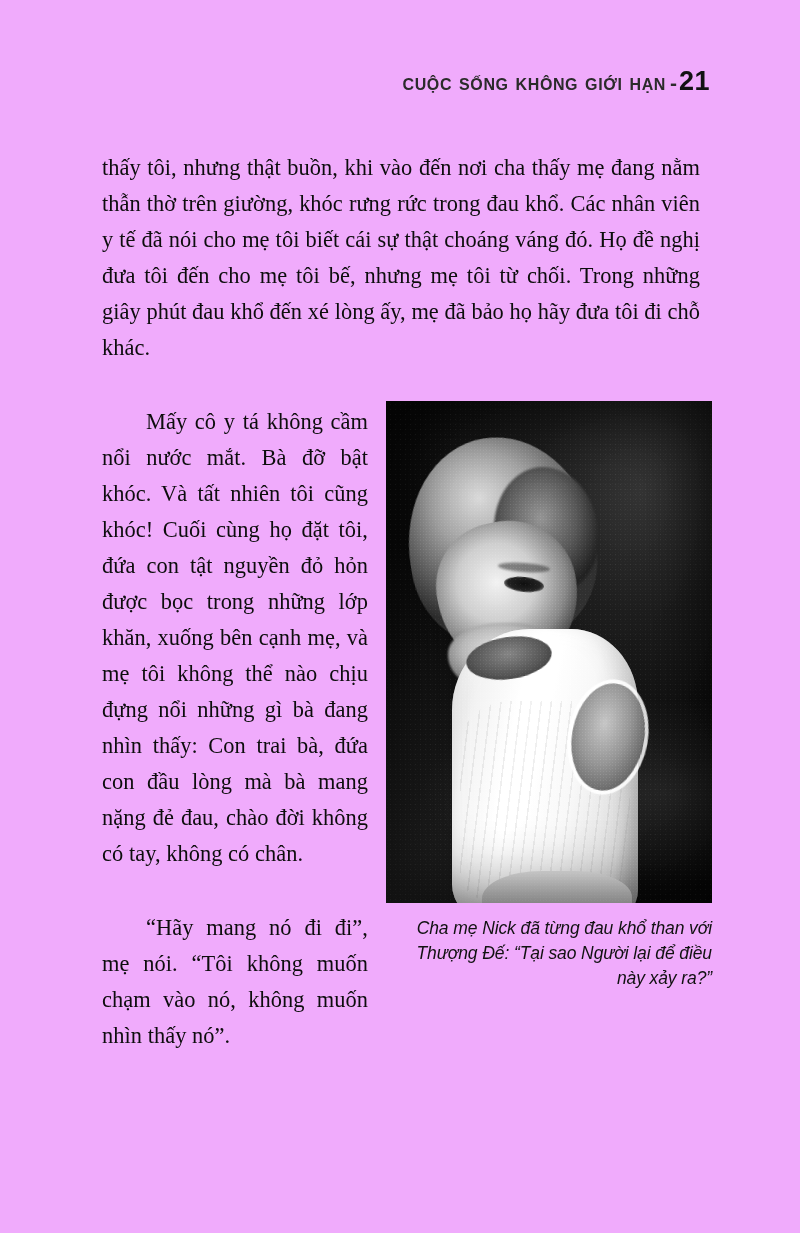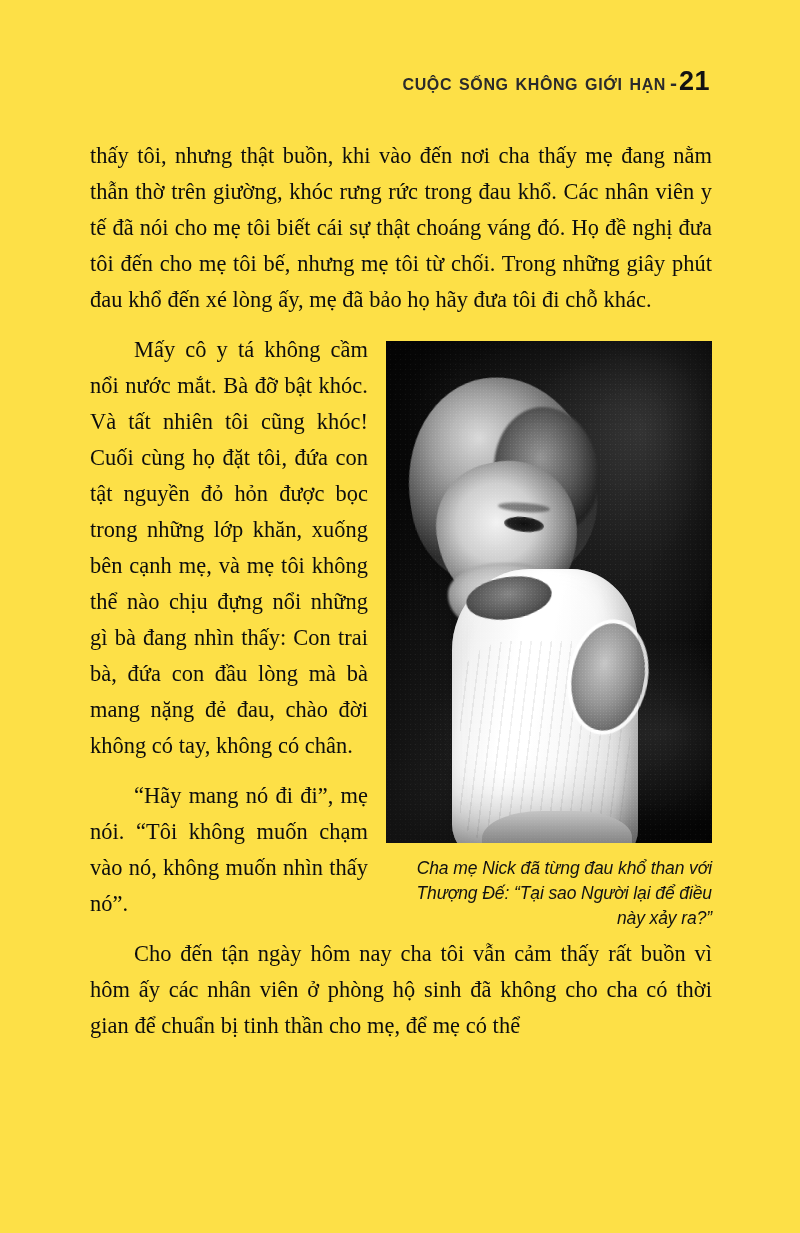--- a/index.html
+++ b/index.html
@@ -13,21 +13,21 @@
     position: relative;
     overflow: hidden;
     font-family: "Liberation Serif", "DejaVu Serif", serif;
     color: #0a0a0a;
     -webkit-font-smoothing: antialiased;
   }
 
   .page {
     position: absolute;
     inset: 0;
-    background: #fde047;
+    background: #f0abfc;
   }
 
   
   .running-head {
     position: absolute;
     top: 66px;
     right: 90px;
     left: 90px;
     text-align: right;
     white-space: nowrap;
@@ -58,21 +58,21 @@
   }
 
   
   .content {
     position: absolute;
     left: 90px;
     top: 138px;
     width: 622px;
   }
   .content p {
-    margin: 0;
+    margin: 12px;
     font-size: 22.4px;
     line-height: 36px;
     text-align: justify;
     text-justify: inter-word;
     color: #0d0d0d;
     letter-spacing: 0.05px;
   }
   .content p.indent {
     text-indent: 44px;
   }
@@ -276,16 +276,15 @@
     </figure>
 
     <p class="indent">Mấy cô y tá không cầm nổi nước mắt. Bà đỡ bật khóc. Và tất nhiên tôi cũng khóc! Cuối cùng họ đặt tôi, đứa con tật nguyền đỏ hỏn được bọc trong những lớp khăn, xuống bên cạnh mẹ, và mẹ tôi không thể nào chịu đựng nổi những gì bà đang nhìn thấy: Con trai bà, đứa con đầu lòng mà bà mang nặng đẻ đau, chào đời không có tay, không có chân.</p>
 
     <div class="gap"></div>
 
     <p class="indent">“Hãy mang nó đi đi”, mẹ nói. “Tôi không muốn chạm vào nó, không muốn nhìn thấy nó”.</p>
 
     <div class="gap"></div>
 
-    <p class="indent">Cho đến tận ngày hôm nay cha tôi vẫn cảm thấy rất buồn vì hôm ấy các nhân viên ở phòng hộ sinh đã không cho cha có thời gian để chuẩn bị tinh thần cho mẹ, để mẹ có thể</p>
 
   </div>
 </div>
 
 </body></html>

